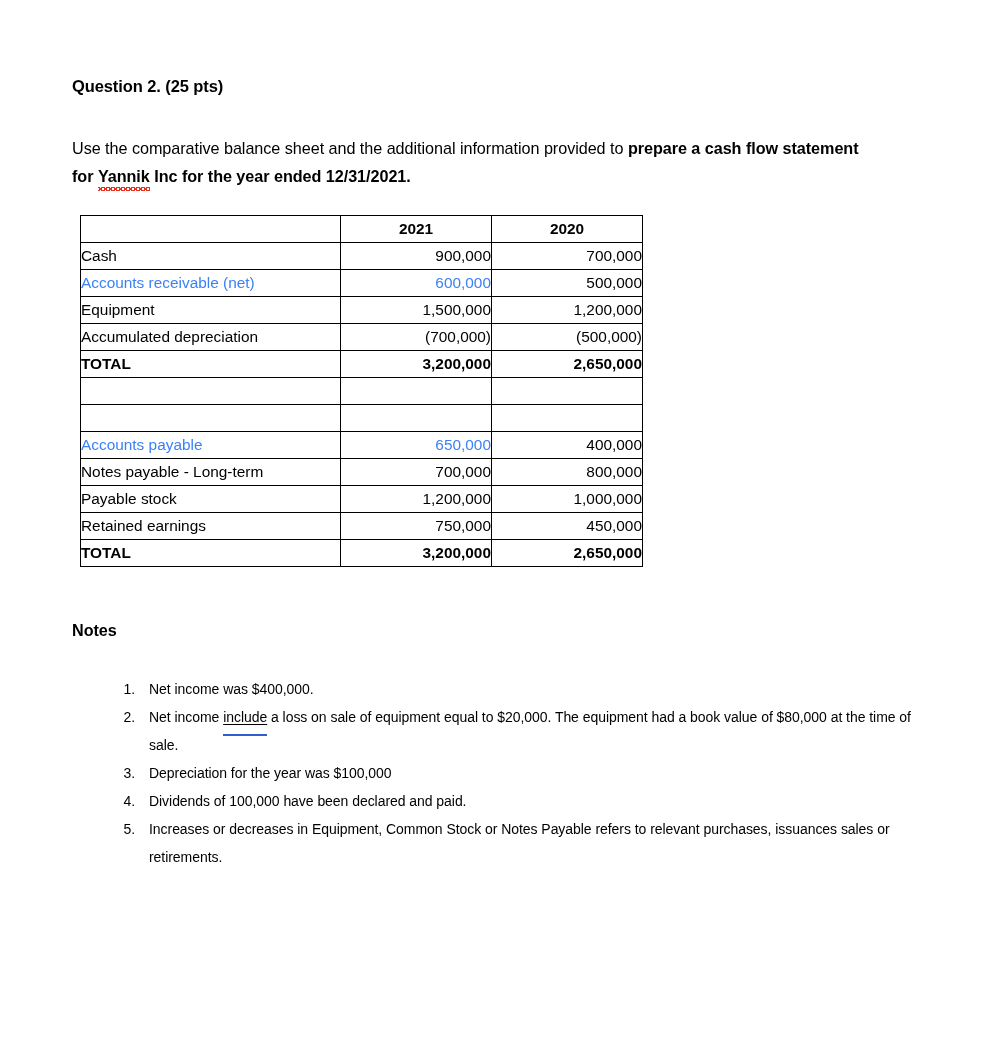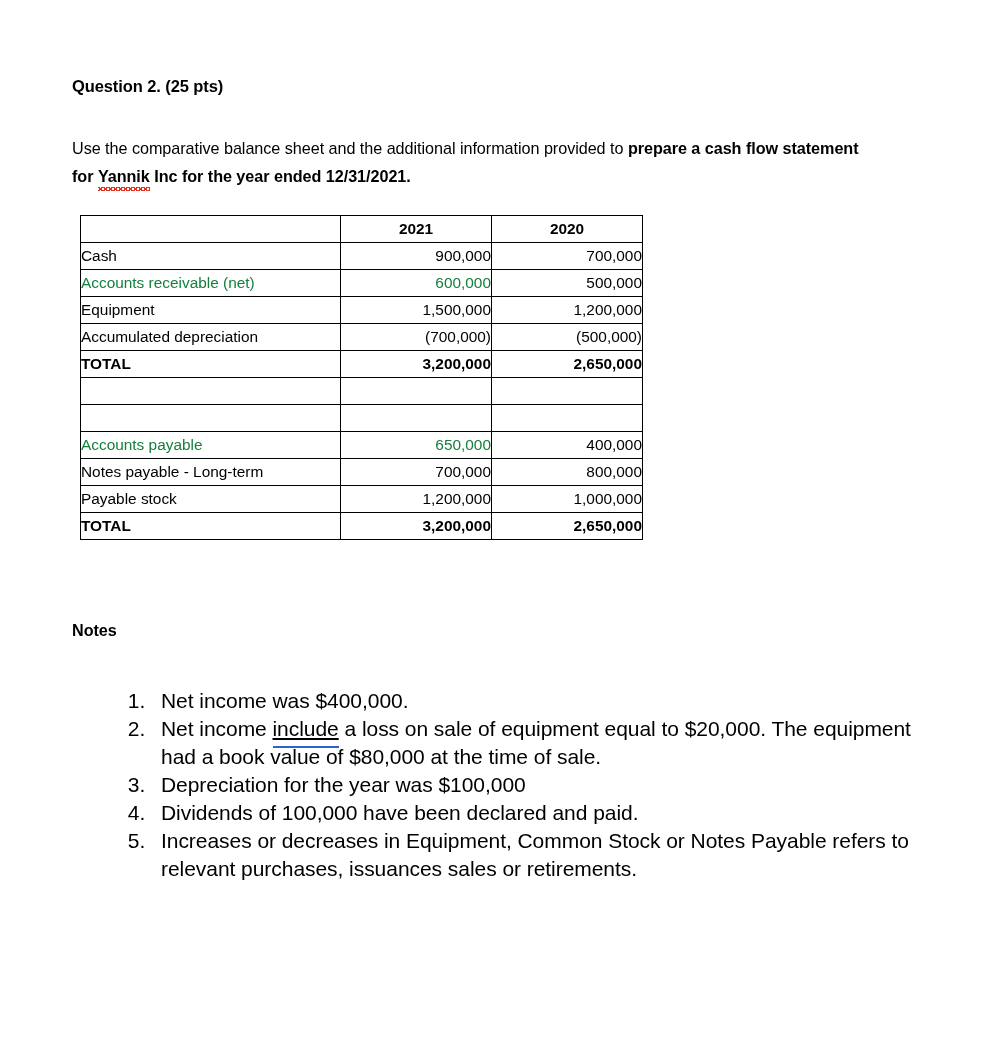--- a/index.html
+++ b/index.html
@@ -98,39 +98,39 @@
   }
   td.num {
     text-align: right;
     padding-right: 11px;
   }
   td.hdr {
     text-align: center;
     font-weight: bold;
   }
   tr.total td { font-weight: bold; }
-  .red { color: #15803d; }
+  .red { color: #3b82f6; }
 
   
   .notes-heading {
     position: absolute;
     left: 0;
     top: 545px;
     font-size: 16.2px;
     font-weight: bold;
     letter-spacing: -0.05px;
   }
   ol.notes {
     position: absolute;
     left: 30px;
     top: 594px;
     width: 800px;
-    margin: 17px;
+    margin: 5px;
     padding-left: 32px;
-    font-size: 21px;
+    font-size: 14px;
     line-height: 28px;
     letter-spacing: -0.05px;
   }
   ol.notes li {
     padding-left: 10px;
     margin: 0;
   }
   .grammar {
     position: relative;
     display: inline-block;
@@ -216,20 +216,25 @@
             <tr>
               <td class="label">Notes payable - Long-term</td>
               <td class="num">700,000</td>
               <td class="num">800,000</td>
             </tr>
             <tr>
               <td class="label">Payable stock</td>
               <td class="num">1,200,000</td>
               <td class="num">1,000,000</td>
             </tr>
+            <tr>
+              <td class="label">Retained earnings</td>
+              <td class="num">750,000</td>
+              <td class="num">450,000</td>
+            </tr>
             <tr class="total">
               <td class="label">TOTAL</td>
               <td class="num">3,200,000</td>
               <td class="num">2,650,000</td>
             </tr>
           </tbody>
       </table>
     </div>
 
     <div class="notes-heading">Notes</div>

